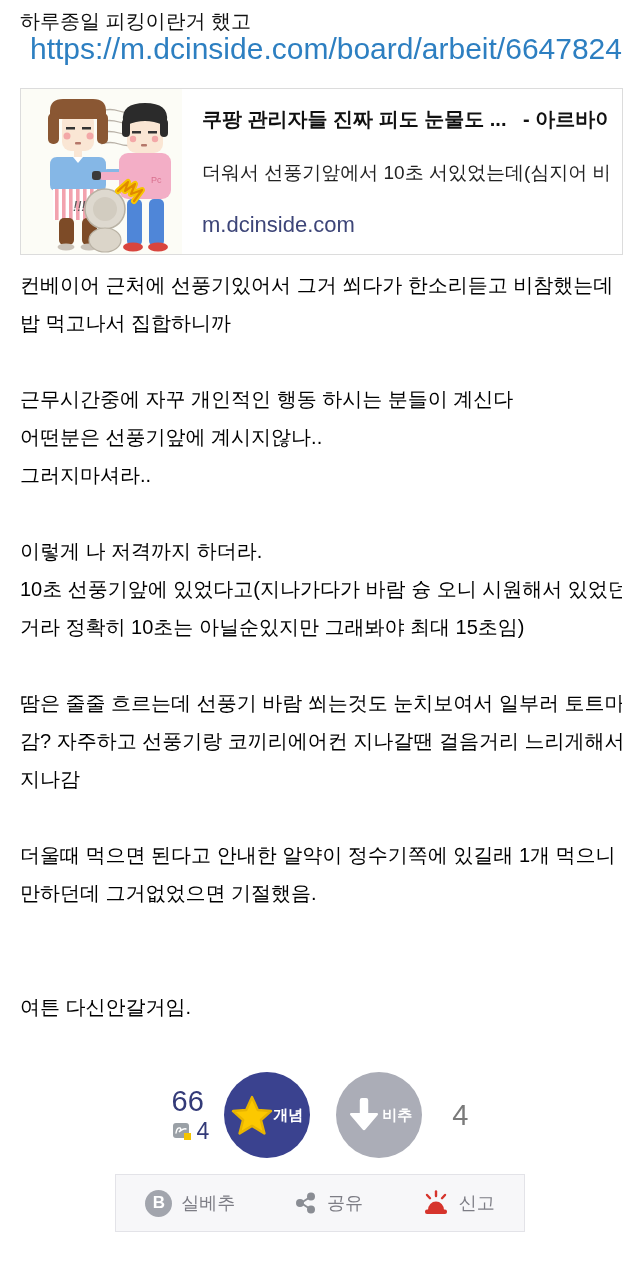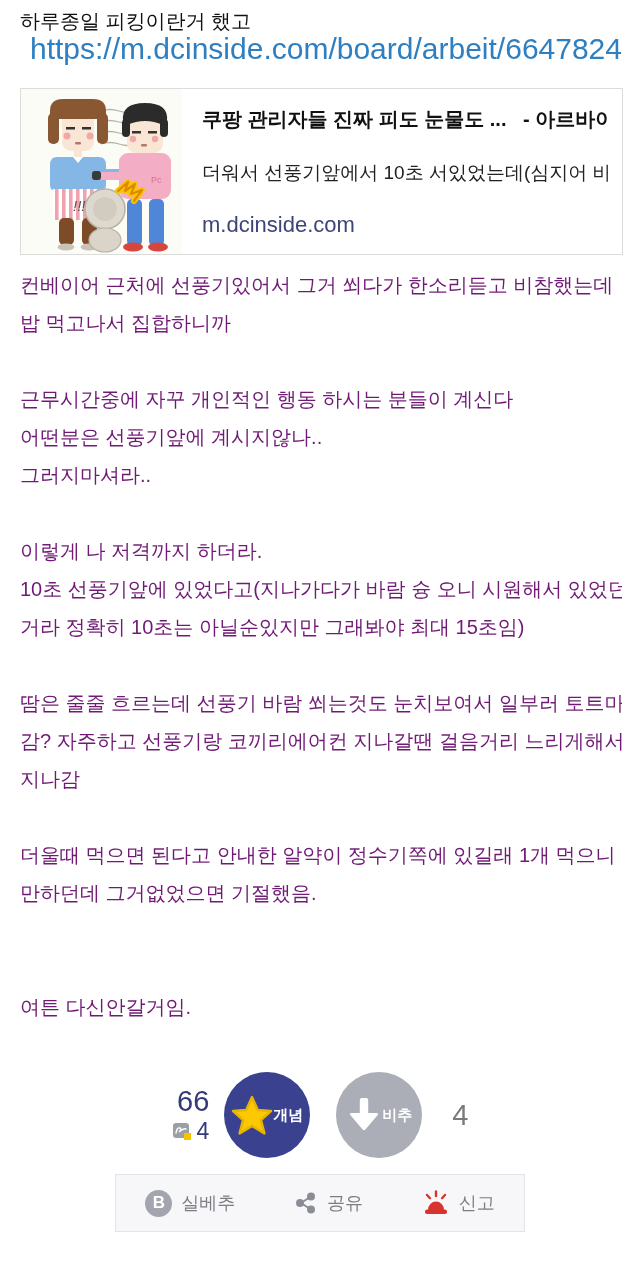--- a/index.html
+++ b/index.html
@@ -28,27 +28,27 @@
     flex:1; min-width:0; padding:17px 14px 16px 20px;
     display:flex; flex-direction:column; justify-content:space-between;
   }
   .card-title {
     font-weight:bold; font-size:20px; color:#111;
     white-space:pre; overflow:hidden;
   }
   .card-desc { font-size:19px; color:#222; white-space:pre; overflow:hidden; }
   .card-domain { font-size:22px; color:#3d4578; }
 
-  .post-body { margin-top:11px; font-size:20px; color:#701a75; }
+  .post-body { margin-top:11px; font-size:20px; color:#000000; }
   .body-line { height:38px; line-height:38px; white-space:nowrap; overflow:hidden; }
 
   .vote-row {
     margin-top:46px; display:flex; align-items:center; justify-content:center;
   }
-  .count-col { text-align:right; margin-right:15px; }
+  .count-col { text-align:left; margin-right:15px; }
   .up-count { font-size:29px; line-height:30px; color:#333a78; font-weight:500; }
   .comment-row {
     margin-top:2px; display:flex; align-items:center; justify-content:flex-end;
     gap:5px; font-size:23px; color:#333a78;
   }
   .vote-circle {
     width:86px; height:86px; border-radius:50%;
     display:flex; flex-direction:row; align-items:center; justify-content:center;
     border:none; cursor:pointer;
   }

